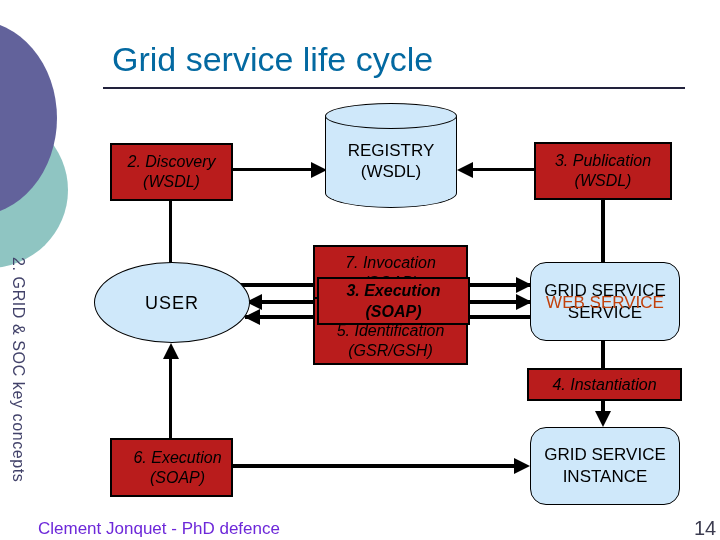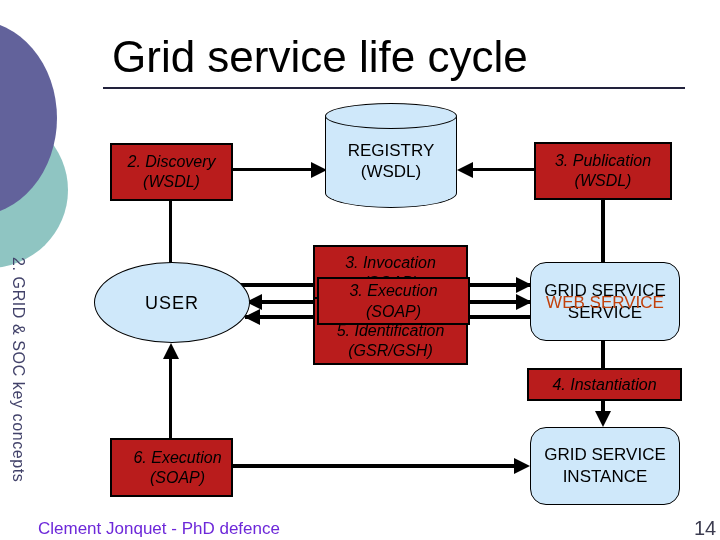--- a/index.html
+++ b/index.html
@@ -11,40 +11,40 @@
   .circle { position:absolute; border-radius:50%; }
   .circle.teal   { left:-90px; top:112px; width:158px; height:156px; background:#8FC5C2; z-index:0; }
   .circle.purple { left:-109px; top:20px; width:166px; height:196px; background:#62629B; z-index:1; }
 
   
   .sidebar-label { position:absolute; left:27px; top:257px; transform:rotate(90deg);
     transform-origin:0 0; white-space:nowrap; font-size:16px; letter-spacing:0.6px;
     color:#42426A; z-index:2; }
 
   
-  .title { position:absolute; left:112px; top:32px; font-size:44px; color:#000000;
+  .title { position:absolute; left:112px; top:40px; font-size:34px; color:#0369a1;
     letter-spacing:0px; z-index:2; white-space:nowrap; }
   .title-rule { position:absolute; left:103px; top:87px; width:582px; height:2px;
     background:#22223C; z-index:2; }
 
   
   .wbox { position:absolute; background:#b91c1c; border:2px solid #000; display:flex;
     flex-direction:column; align-items:center; justify-content:center;
     font-style:italic; font-size:16px; line-height:20px; color:#000; text-align:center; z-index:2; }
   .bluebox { position:absolute; background:#CFE8FA; border:1.5px solid #000;
     display:flex; flex-direction:column; align-items:center; justify-content:center;
     font-size:17px; line-height:22px; color:#000; text-align:center; z-index:2; }
 
   .box-discovery   { left:110px; top:143px; width:123px; height:58px; }
   .box-publication { left:534px; top:142px; width:138px; height:58px; }
   .box-invocation  { left:313px; top:245px; width:155px; height:58px; z-index:3;
                      justify-content:flex-start; padding-top:6px; }
   .box-identification { left:313px; top:297px; width:155px; height:68px; z-index:4;
                      justify-content:flex-start; padding-top:22px; }
-  .box-execution3  { left:317px; top:277px; width:153px; height:48px; z-index:5; line-height:21px; }
+  .box-execution3  { left:317px; top:277px; width:153px; height:48px; z-index:5; line-height:21px;font-weight:bold; }
   .box-instantiation { left:527px; top:368px; width:155px; height:33px;font-style:italic; }
   .box-execution6  { left:110px; top:438px; width:123px; height:59px;padding-left:12px; }
 
   
   .cyl-body { position:absolute; left:325px; top:116px; width:132px; height:92px;
     background:#CFE8FA; border:1.5px solid #000; border-top:none;
     border-bottom-left-radius:50% 15px; border-bottom-right-radius:50% 15px; z-index:2; }
   .cyl-top { position:absolute; left:325px; top:103px; width:132px; height:26px;
     background:#CFE8FA; border:1.5px solid #000; border-radius:50%; z-index:3; }
   .cyl-text { position:absolute; left:325px; top:140px; width:132px; z-index:4;
@@ -120,21 +120,21 @@
     <span>2. Discovery</span>
     <span>(WSDL)</span>
   </div>
 
   <div class="wbox box-publication">
     <span>3. Publication</span>
     <span>(WSDL)</span>
   </div>
 
   <div class="wbox box-invocation">
-    <span>3. Invocation</span>
+    <span>7. Invocation</span>
     <span>(SOAP)</span>
   </div>
 
   <div class="wbox box-identification">
     <span>5. Identification</span>
     <span>(GSR/GSH)</span>
   </div>
 
   <div class="wbox box-execution3">
     <span>3. Execution</span>

